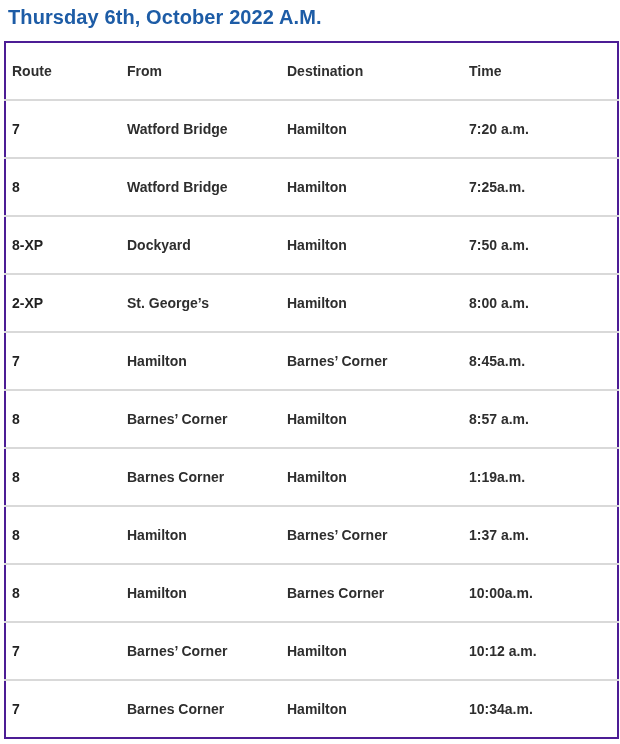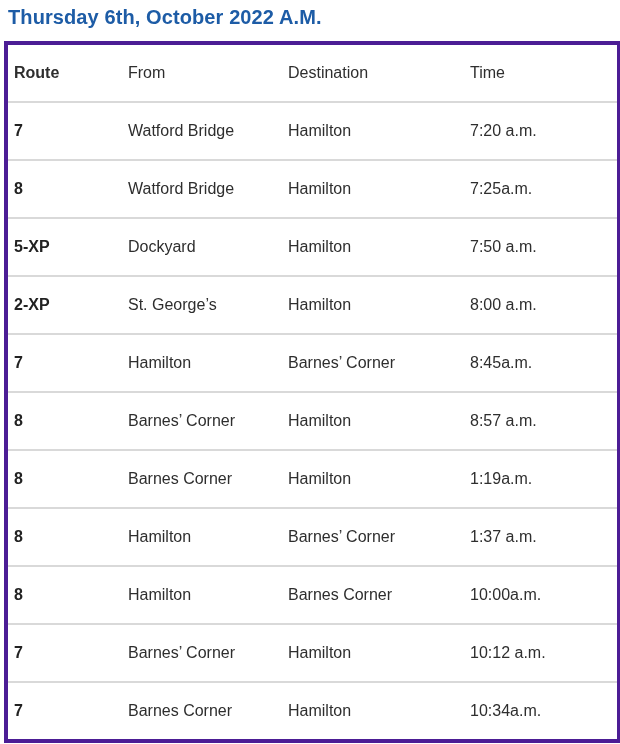--- a/index.html
+++ b/index.html
@@ -22,36 +22,36 @@
     line-height: 24px;
     font-weight: 700;
     color: #1d5ca6;
     letter-spacing: 0.1px;
   }
   table.timetable {
     margin: 12px 0 0 4px;
     width: 613px;
     border-collapse: collapse;
     table-layout: fixed;
-    border: 4px solid #4c1d95;
-    font-size: 16px;
+    border: 2px solid #4c1d95;
+    font-size: 14px;
     color: #2e2e2e;
     background: #ffffff;
   }
   table.timetable col.c-route { width: 116px; }
   table.timetable col.c-from { width: 160px; }
   table.timetable col.c-dest { width: 182px; }
   table.timetable col.c-time { width: 155px; }
   table.timetable th,
   table.timetable td {
     height: 56px;
     text-align: left;
     vertical-align: middle;
     padding: 0 4px 0 6px;
-    font-weight: 400;
+    font-weight: 700;
     white-space: nowrap;
     overflow: hidden;
   }
   table.timetable thead th {
     height: 56px;
   }
   table.timetable th.col-route {
     font-weight: 700;
   }
   table.timetable tbody td {
@@ -91,21 +91,21 @@
         <td>Hamilton</td>
         <td>7:20 a.m.</td>
       </tr>
       <tr>
         <td class="cell-route">8</td>
         <td>Watford Bridge</td>
         <td>Hamilton</td>
         <td>7:25a.m.</td>
       </tr>
       <tr>
-        <td class="cell-route">5-XP</td>
+        <td class="cell-route">8-XP</td>
         <td>Dockyard</td>
         <td>Hamilton</td>
         <td>7:50 a.m.</td>
       </tr>
       <tr>
         <td class="cell-route">2-XP</td>
         <td>St. George’s</td>
         <td>Hamilton</td>
         <td>8:00 a.m.</td>
       </tr>

